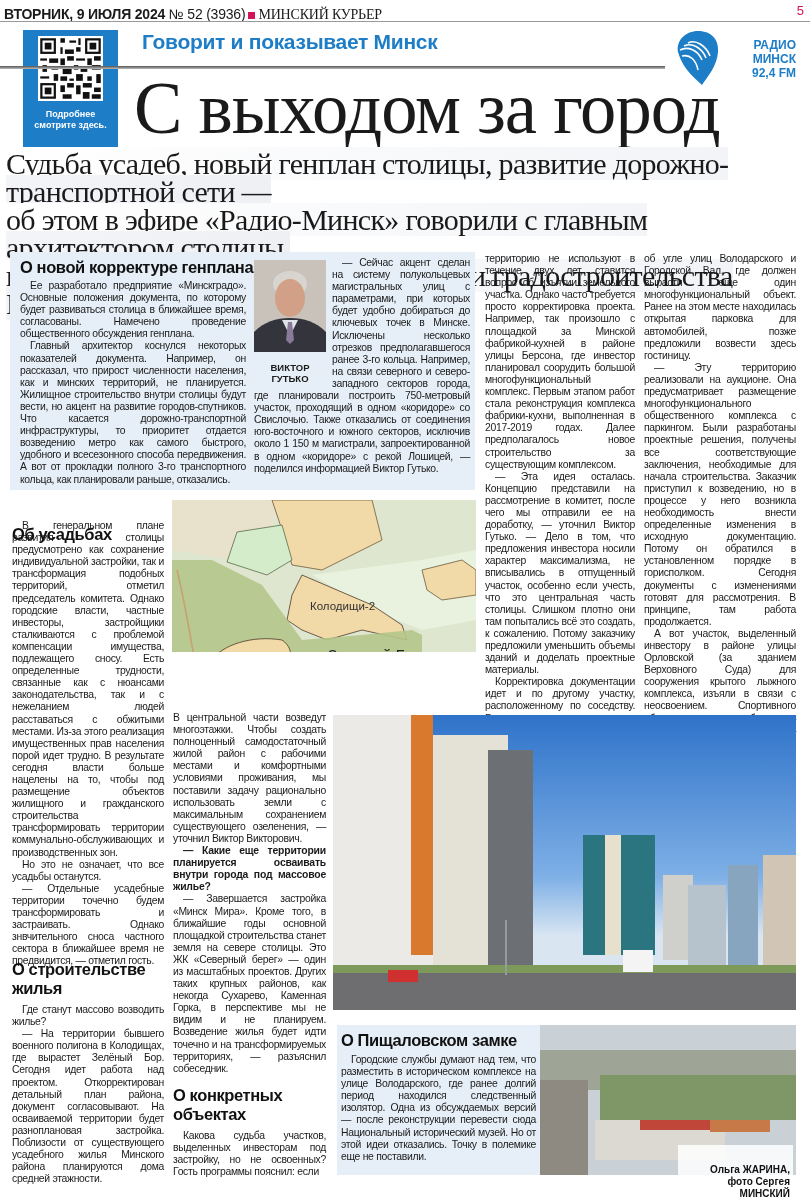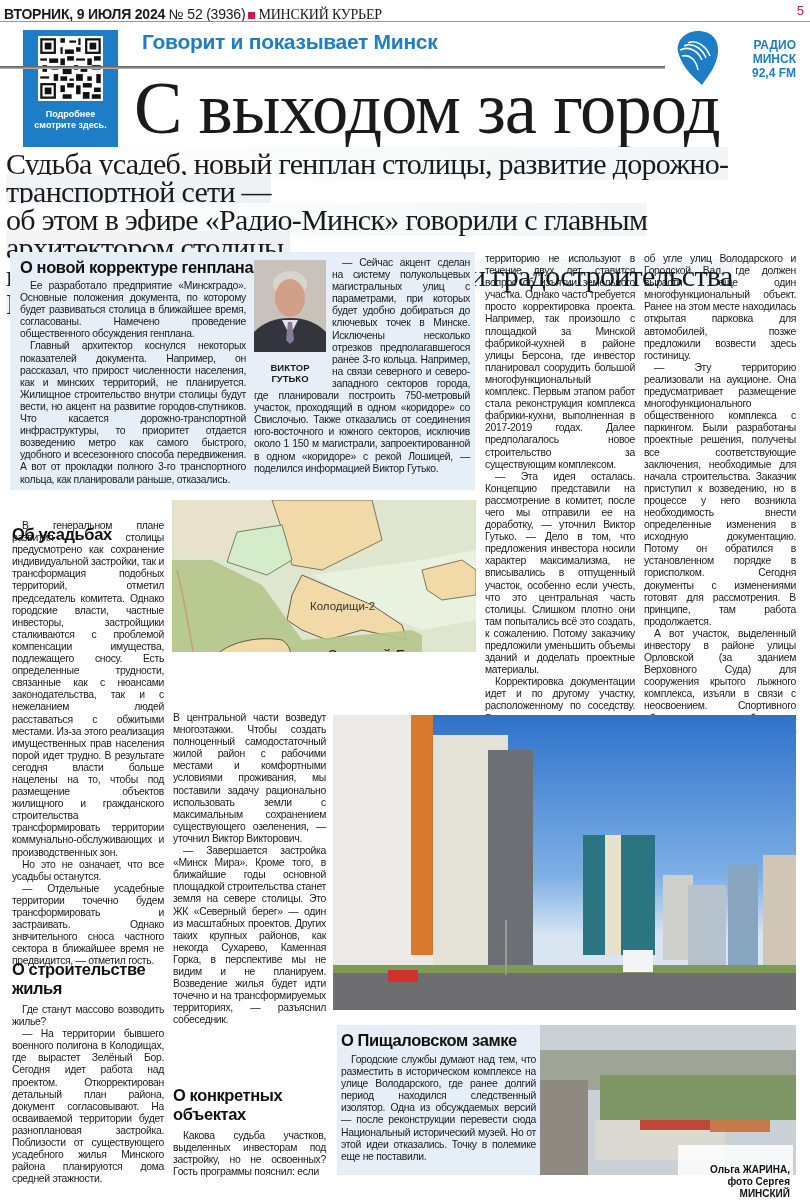--- a/index.html
+++ b/index.html
@@ -180,20 +180,21 @@
   <div class="abs" style="left:156px; top:146px; font-size:15.5px; color:#222;">Зеленый Бор</div>
 </div>
 
 <div class="abs h2" style="left:12px; top:960px; width:155px;">О строительстве жилья</div>
 <div class="abs col" style="left:12px; top:1004px; width:152px;">
   <p>Где станут массово возводить жилье?</p>
   <p>— На территории бывшего военного полигона в Колодищах, где вырастет Зелёный Бор. Сегодня идет работа над проектом. Откорректирован детальный план района, документ согласовывают. На осваиваемой территории будет разноплановая застройка. Поблизости от существующего усадебного жилья Минского района планируются дома средней этажности.</p>
 </div>
 <div class="abs col" style="left:173px; top:712px; width:153px;">
   <p class="noi">В центральной части возведут многоэтажки. Чтобы создать полноценный самодостаточный жилой район с рабочими местами и комфортными условиями проживания, мы поставили задачу рационально использовать земли с максимальным сохранением существующего озеленения, — уточнил Виктор Викторович.</p>
+  <p style="font-weight:bold; letter-spacing:-0.2px;">— Какие еще территории планируется осваивать внутри города под массовое жилье?</p>
   <p>— Завершается застройка «Минск Мира». Кроме того, в ближайшие годы основной площадкой строительства станет земля на севере столицы. Это ЖК «Северный берег» — один из масштабных проектов. Других таких крупных районов, как некогда Сухарево, Каменная Горка, в перспективе мы не видим и не планируем. Возведение жилья будет идти точечно и на трансформируемых территориях, — разъяснил собеседник.</p>
 </div>
 
 <div class="abs h2" style="left:173px; top:1086px; width:155px;">О конкретных объектах</div>
 <div class="abs col" style="left:173px; top:1130px; width:153px;">
   <p>Какова судьба участков, выделенных инвесторам под застройку, но не освоенных? Гость программы пояснил: если</p>
 </div>
 
 <div class="abs photo-city">
   <svg width="463" height="295" viewBox="0 0 463 295">

